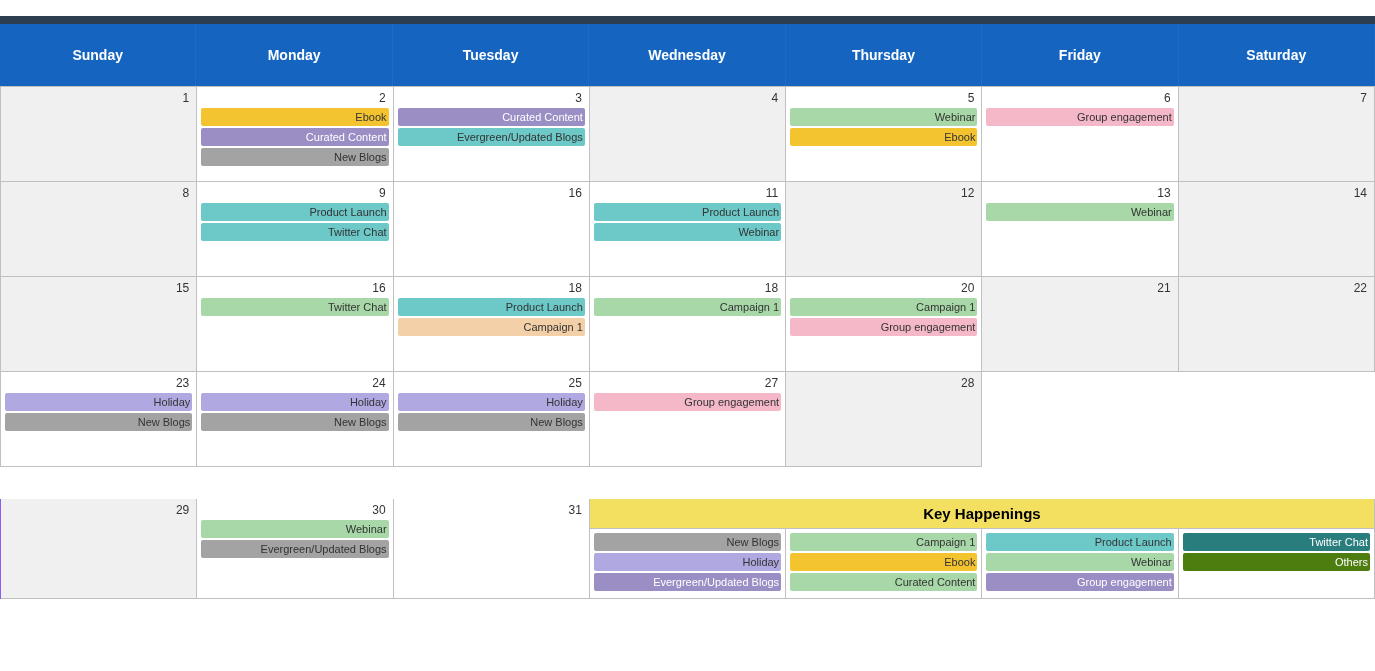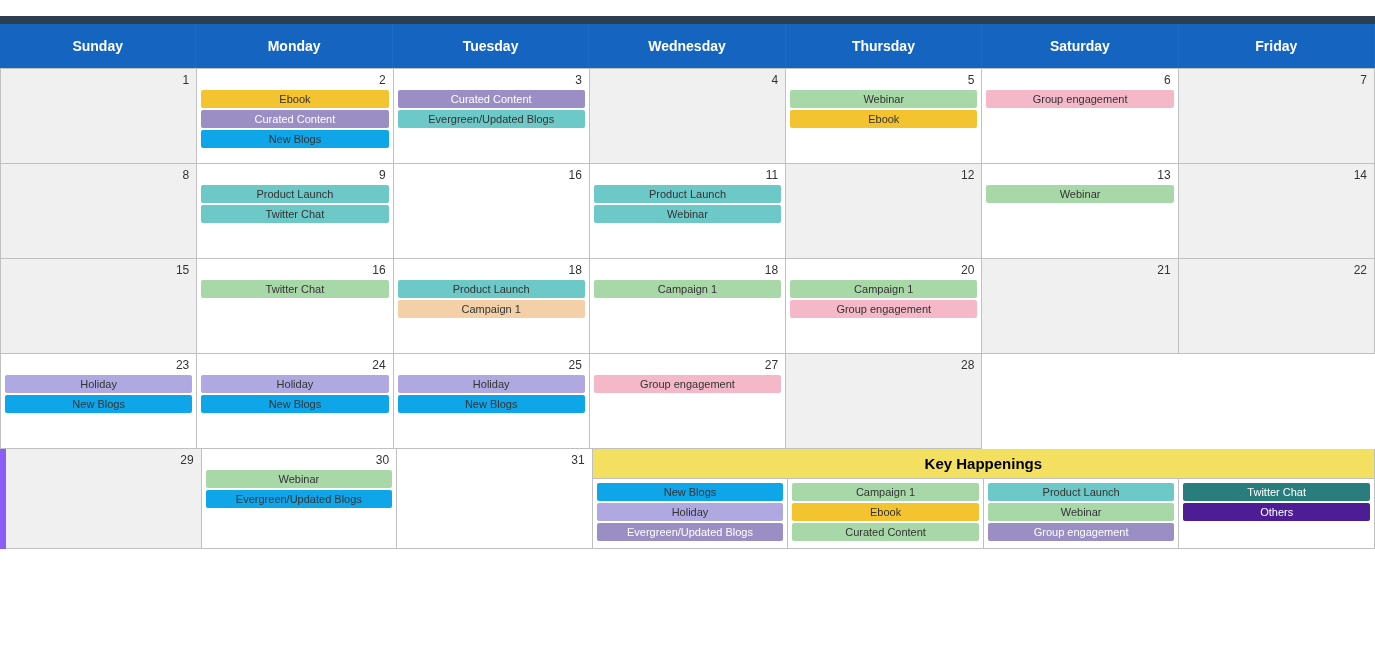--- a/index.html
+++ b/index.html
@@ -20,21 +20,21 @@
       display: grid;
       grid-template-columns: repeat(7, 1fr);
       background: #1565c0;
     }
 
     .header-cell {
       color: #fff;
       text-align: center;
       font-weight: bold;
       font-size: 14px;
-      padding: 14px 0;
+      padding: 23px 0;
       border-right: 1px solid #1a6cc4;
     }
 
     #calendar-body {
       display: grid;
       grid-template-columns: repeat(7, 1fr);
       border-left: 1px solid #c0c0c0;
       border-top: 1px solid #c0c0c0;
     }
 
@@ -54,36 +54,36 @@
     .day-number {
       font-size: 12px;
       color: #333;
       text-align: right;
       padding-right: 3px;
       margin-bottom: 3px;
     }
 
     .event {
       font-size: 11px;
-      text-align: center;
+      text-align: right;
       padding: 3px 2px;
       margin-bottom: 2px;
       border-radius: 2px;
     }
 
     .ev-orange { background: #f4c430; color: #333; }
     .ev-purple { background: #9b8ec4; color: #fff; }
-    .ev-salmon { background: #0ea5e9; color: #333; }
+    .ev-salmon { background: #a3a3a3; color: #333; }
     .ev-teal   { background: #6dc8c8; color: #333; }
     .ev-green  { background: #a8d8a8; color: #333; }
     .ev-pink   { background: #f4b8c8; color: #333; }
     .ev-peach  { background: #f4d0a8; color: #333; }
     .ev-dark-teal { background: #2a7d7d; color: #fff; }
     .ev-lavender { background: #b0a8e0; color: #333; }
-    .ev-brown { background: #4c1d95; color: #fff; }
+    .ev-brown { background: #4d7c0f; color: #fff; }
 
     
     .dark-separator {
       background: #2c3e50;
       height: 8px;
       width: 100%;
     }
   </style>
 </head>
 <body>
@@ -92,22 +92,22 @@
 <div class="dark-separator"></div>
 
 <div id="calendar-wrapper">
 
   <div id="header-row">
   <div class="header-cell">Sunday</div>
       <div class="header-cell">Monday</div>
       <div class="header-cell">Tuesday</div>
       <div class="header-cell">Wednesday</div>
       <div class="header-cell">Thursday</div>
+      <div class="header-cell">Friday</div>
       <div class="header-cell">Saturday</div>
-      <div class="header-cell">Friday</div>
     </div>
 
   <div id="calendar-body">
   <div class="cal-cell gray-bg">
         <div class="day-number">1</div>
       </div>
       <div class="cal-cell">
         <div class="day-number">2</div>
         <div class="event ev-orange">Ebook</div>
         <div class="event ev-purple">Curated Content</div>
@@ -203,21 +203,21 @@
       </div>
       <div class="cal-cell">
         <div class="day-number">27</div>
         <div class="event ev-pink">Group engagement</div>
       </div>
       <div class="cal-cell gray-bg">
         <div class="day-number">28</div>
       </div>
     </div>
 
-  <div id="last-week" style="display:grid; grid-template-columns: repeat(7,1fr); border-left:6px solid #8b5cf6;">
+  <div id="last-week" style="display:grid; grid-template-columns: repeat(7,1fr); border-left:1px solid #8b5cf6;margin-top:32px;">
   <div class="cal-cell gray-bg">
         <div class="day-number">29</div>
       </div>
       <div class="cal-cell">
         <div class="day-number">30</div>
         <div class="event ev-green">Webinar</div>
         <div class="event ev-salmon">Evergreen/Updated Blogs</div>
       </div>
       <div class="cal-cell">
         <div class="day-number">31</div>

